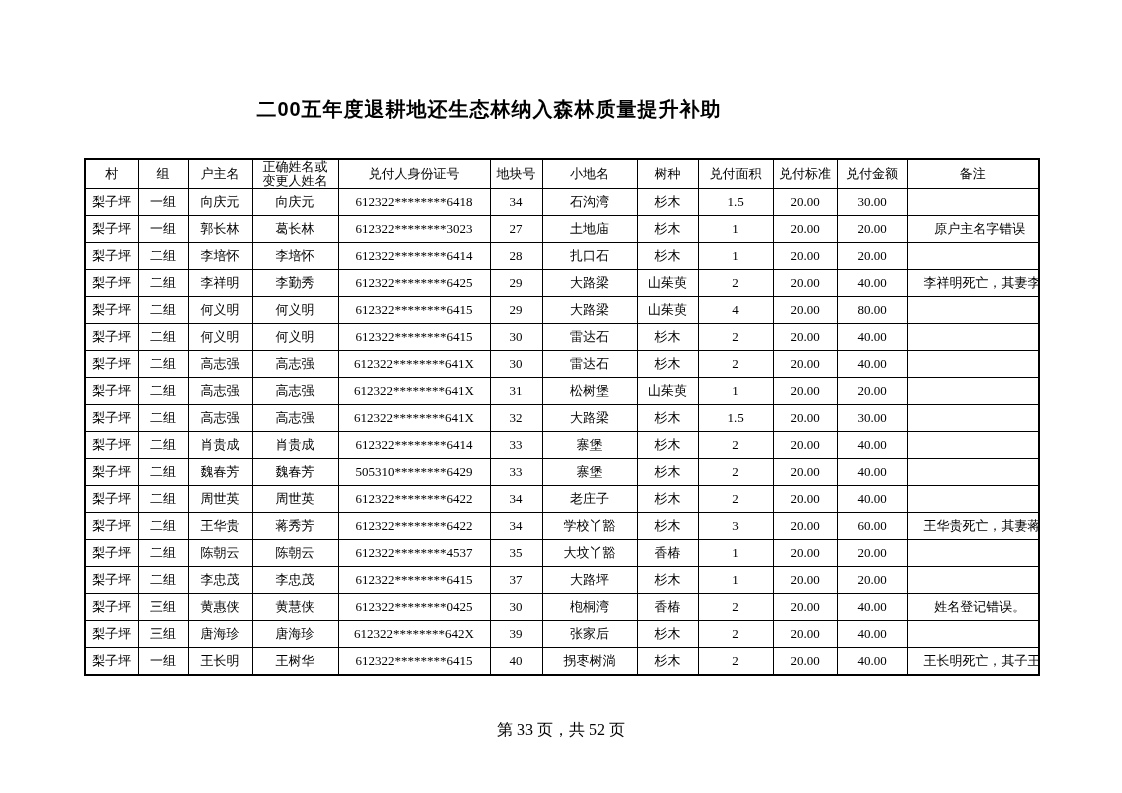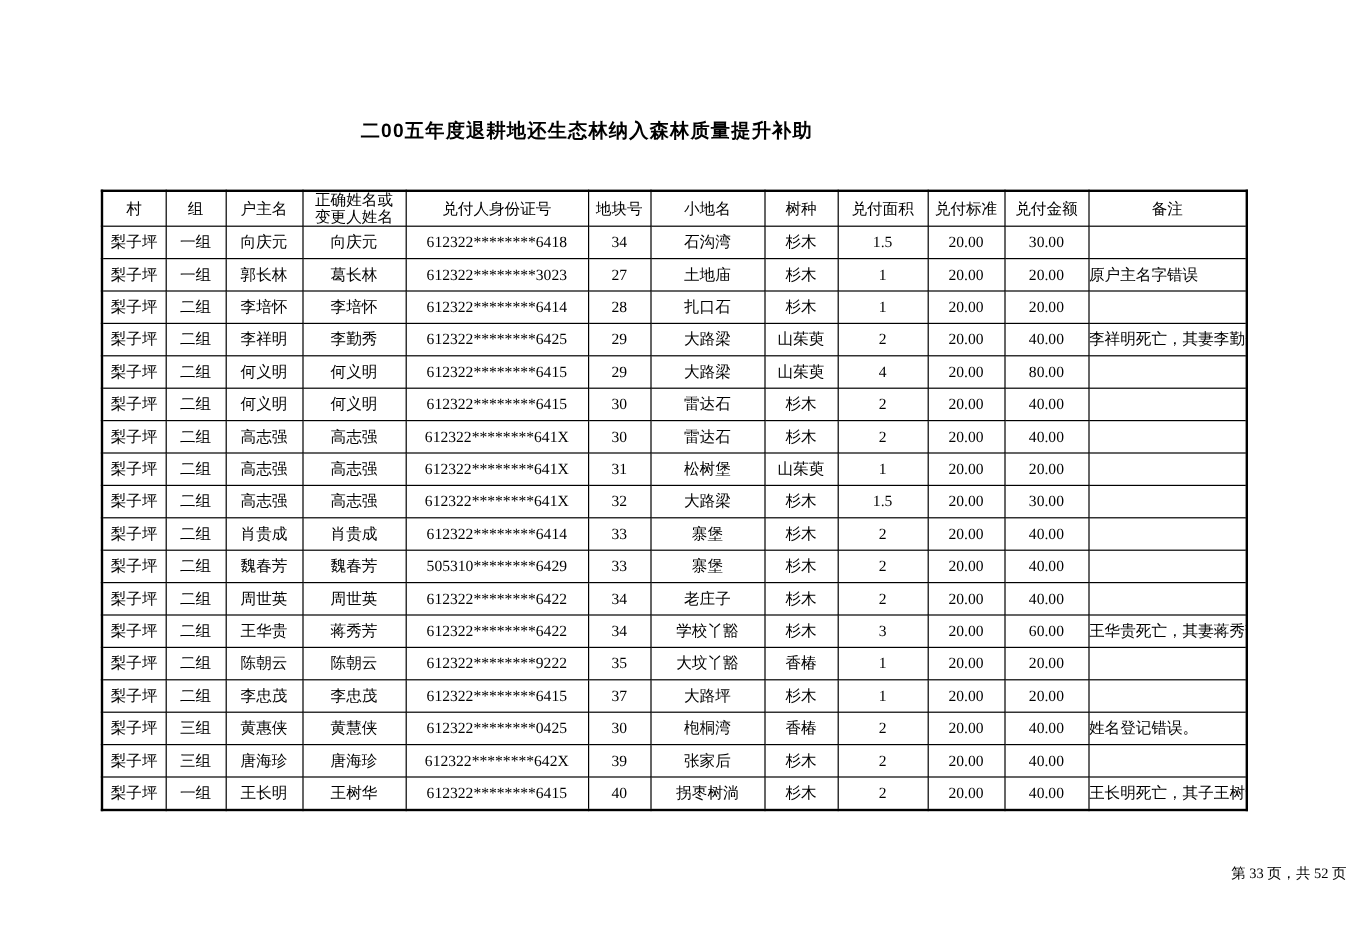--- a/index.html
+++ b/index.html
@@ -17,21 +17,21 @@
     overflow: hidden;
   }
   .title-block {
     position: absolute;
     top: 94px;
     left: 0;
     width: 978px;
     text-align: center;
     font-family: "Liberation Sans", "DejaVu Sans", sans-serif;
     font-weight: bold;
-    font-size: 16px;
+    font-size: 20px;
     line-height: 31px;
     letter-spacing: 1px;
   }
   table.detail {
     position: absolute;
     top: 158px;
     left: 84px;
     width: 954px;
     border-collapse: collapse;
     table-layout: fixed;
@@ -50,30 +50,30 @@
   table.detail th {
     font-weight: normal;
     height: 28px;
     white-space: pre-line;
     line-height: 14px;
   }
   table.detail td {
     height: 26px;
   }
   table.detail td.remark {
-    text-align: left;
-    padding-left: 0;
+    text-align: center;
+    padding-left: 16px;
   }
   .footer {
     position: absolute;
     top: 720px;
     left: 0;
     width: 1122px;
-    text-align: right;
-    font-size: 12px;
+    text-align: center;
+    font-size: 16px;
   }
 </style>
 </head>
 <body>
 
 <div class="page">
 
   <div class="title-block">
     <div>二00五年度退耕地还生态林纳入森林质量提升补助</div>
   </div>
@@ -291,21 +291,21 @@
           <td>3</td>
           <td>20.00</td>
           <td>60.00</td>
           <td class="remark">王华贵死亡，其妻蒋秀芳领取。</td>
         </tr>
         <tr>
           <td>梨子坪</td>
           <td>二组</td>
           <td>陈朝云</td>
           <td>陈朝云</td>
-          <td>612322********9222</td>
+          <td>612322********4537</td>
           <td>35</td>
           <td>大坟丫豁</td>
           <td>香椿</td>
           <td>1</td>
           <td>20.00</td>
           <td>20.00</td>
           <td class="remark"></td>
         </tr>
         <tr>
           <td>梨子坪</td>

